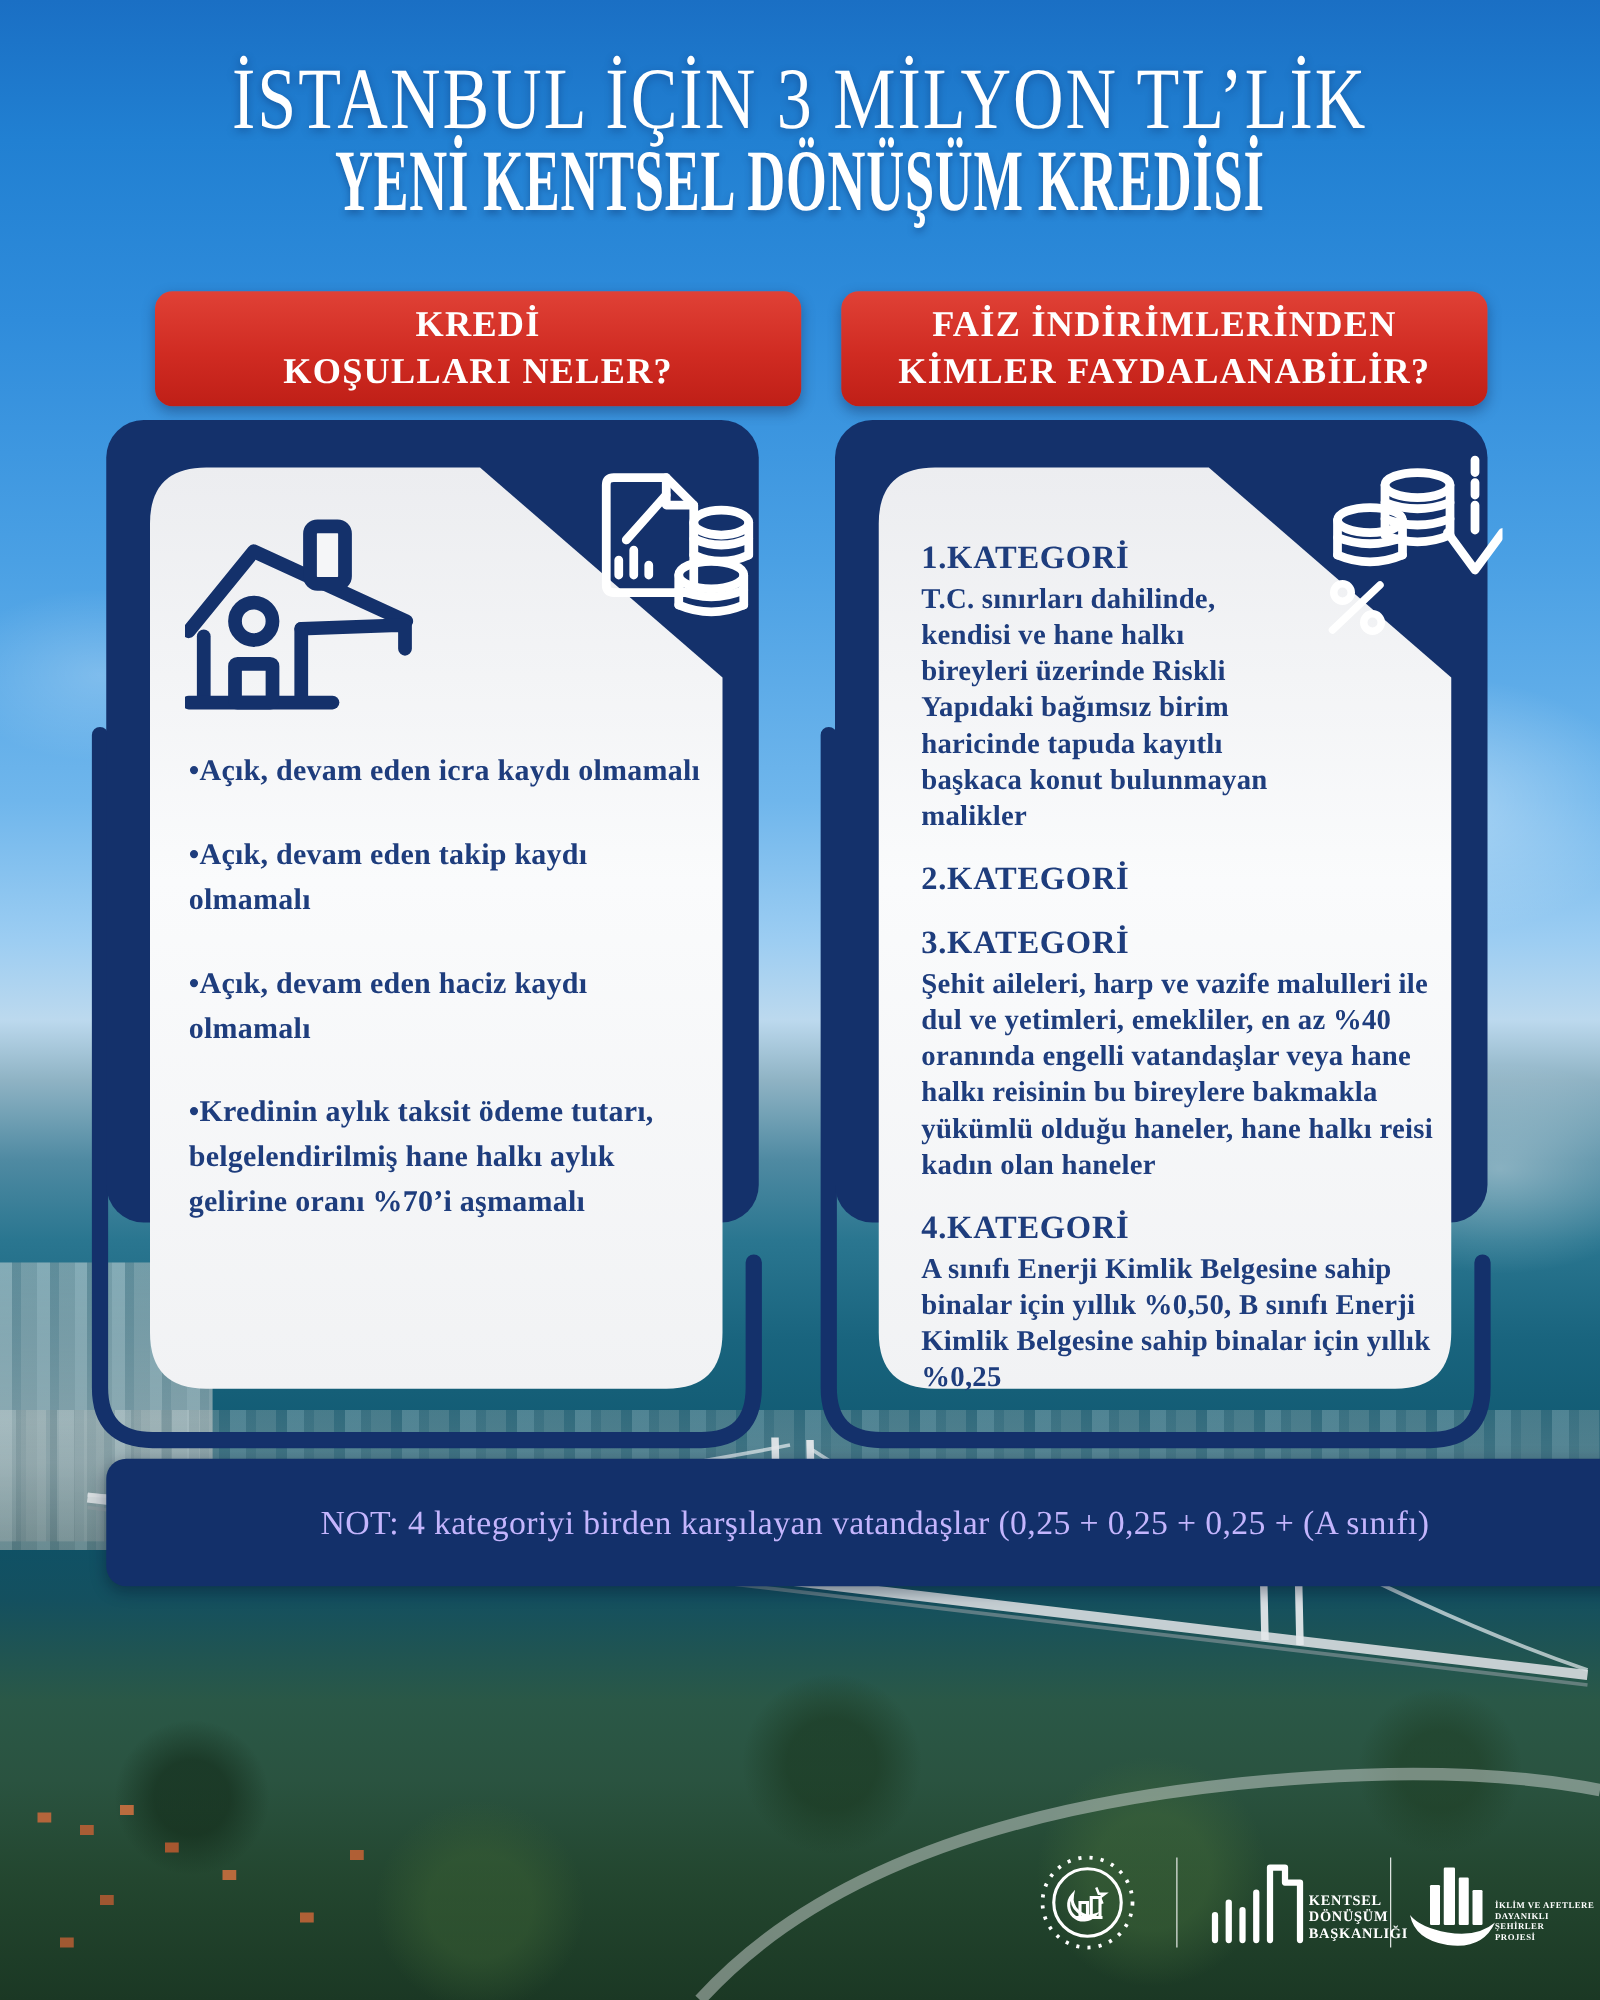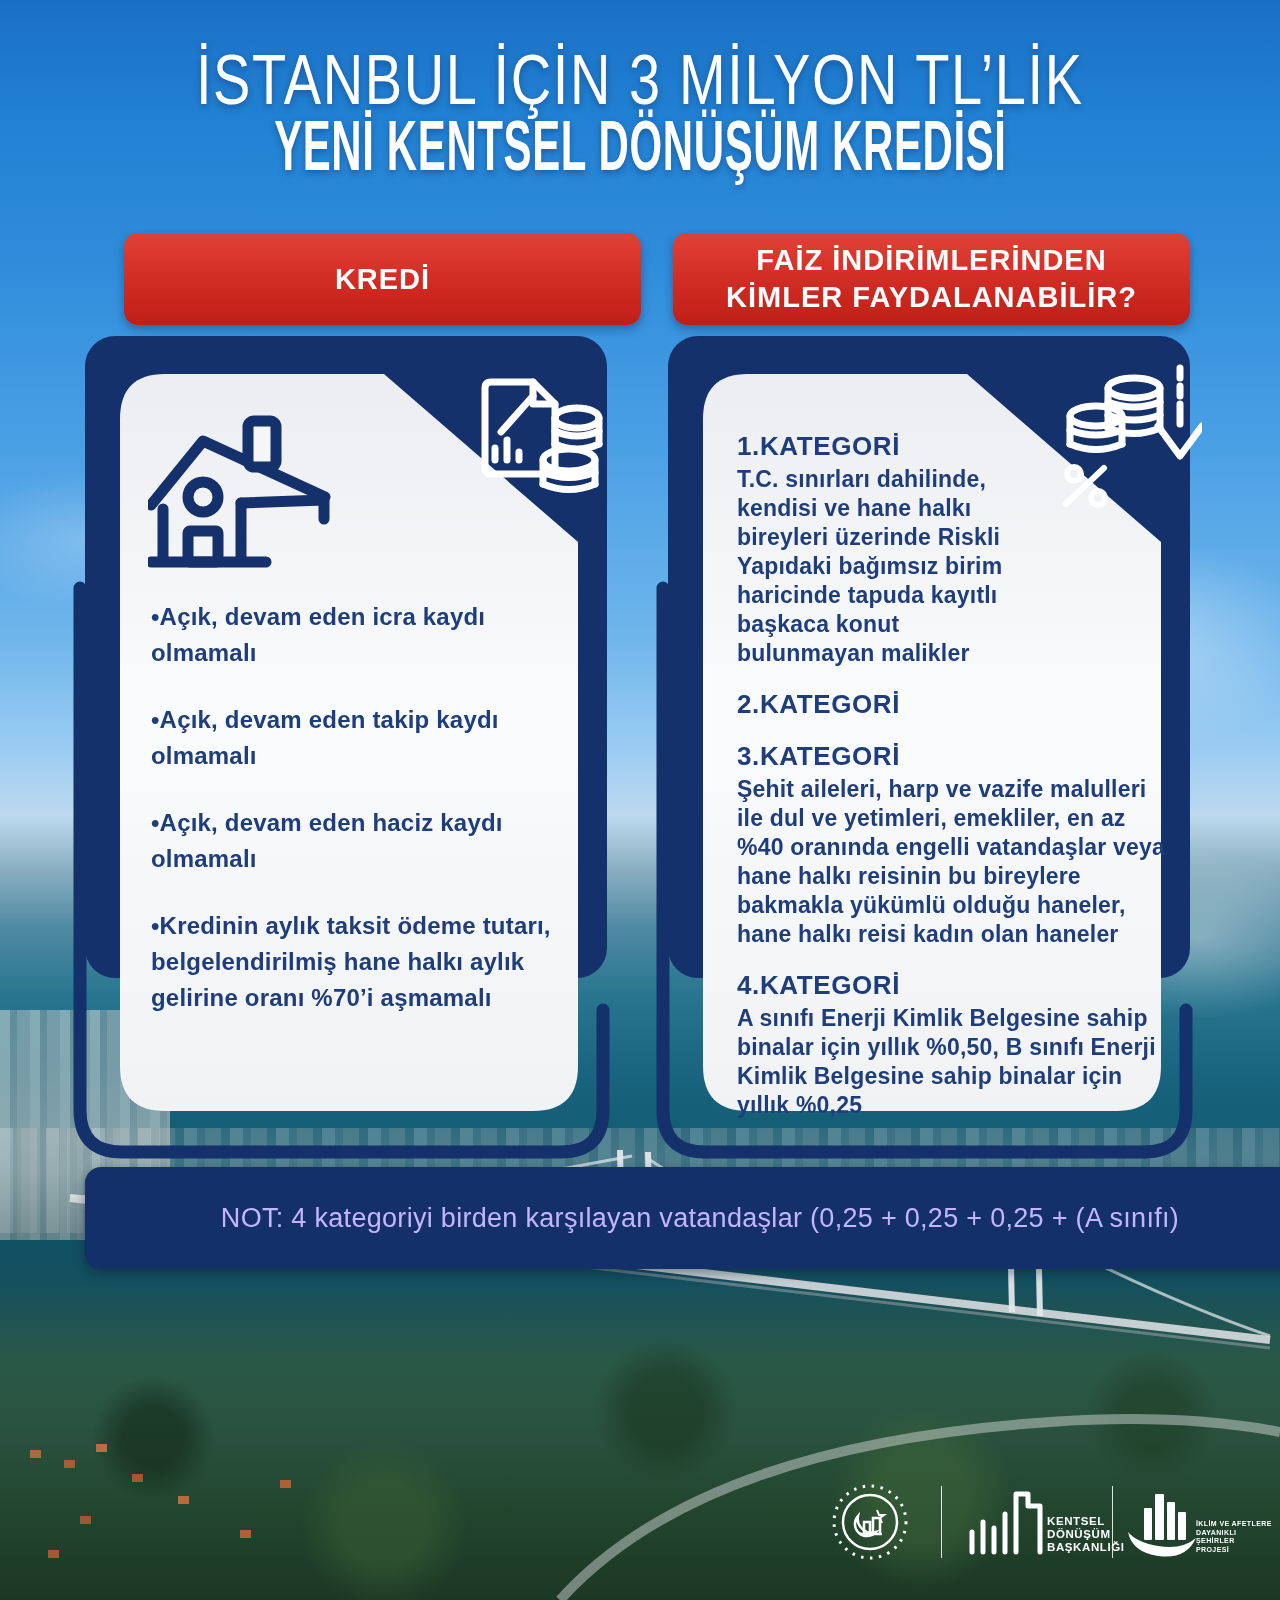--- a/index.html
+++ b/index.html
@@ -1,17 +1,17 @@
 <!DOCTYPE html>
 <html><head>
 <meta charset="utf-8">
 <style>
   html,body{margin:0;padding:0;background:#222;}
   #canvas{position:relative;width:1280px;height:1600px;overflow:hidden;
-          font-family:Liberation Sans, sans-serif;}
+          font-family:Liberation Serif, serif;}
   
   .bg-base{position:absolute;inset:0;background:linear-gradient(180deg,
     #1a6fc4 0%, #2180d2 7%, #2f8cdb 16%, #4aa0e4 28%, #6fb6ec 40%,
     #9ccdf2 47%, #bcd9ee 51%, #8fb3c4 54%, #4f8aa2 58%, #2a7690 62%,
     #19647e 67%, #115a72 72%, #0f5166 77%, #14505f 80%, #2a5847 85%,
     #2a5340 89%, #23462f 94%, #1b3824 100%);}
   .cloud{position:absolute;border-radius:50%;
     background:radial-gradient(ellipse at center,rgba(255,255,255,.85) 0%,rgba(255,255,255,0) 70%);}
   .cloud.c1{left:980px;top:540px;width:340px;height:210px;opacity:.45;}
   .cloud.c2{left:1060px;top:850px;width:280px;height:170px;opacity:.4;}
@@ -95,20 +95,21 @@
     <path d="M 620 1150 L 622 1240 M 648 1152 L 650 1243 M 616 1172 L 652 1175" stroke="#e3e7ea" stroke-width="6" opacity=".95"></path>
     <path d="M 1010 1222 L 1012 1312 M 1038 1225 L 1040 1316 M 1006 1244 L 1042 1247" stroke="#e3e7ea" stroke-width="6" opacity=".95"></path>
     <path d="M 560 1600 Q 700 1445 1050 1422 Q 1180 1413 1280 1432" stroke="#cdd3d2" stroke-width="10" opacity=".5"></path>
   </svg>
 
   <div class="title title-1"><span>İSTANBUL İÇİN 3 MİLYON TL’LİK</span></div>
   <div class="title title-2"><span>YENİ KENTSEL DÖNÜŞÜM KREDİSİ</span></div>
 
   <div class="pill left">
     <div>KREDİ</div>
+    <div>KOŞULLARI NELER?</div>
   </div>
   <div class="pill right">
     <div>FAİZ İNDİRİMLERİNDEN</div>
     <div>KİMLER FAYDALANABİLİR?</div>
   </div>
 
   <svg class="col-svg left" viewBox="0 0 545 835" fill="none">
     <defs>
       <linearGradient id="cardg1" x1="0" y1="0" x2="0" y2="1">
         <stop offset="0" stop-color="#ecedf0"></stop>

